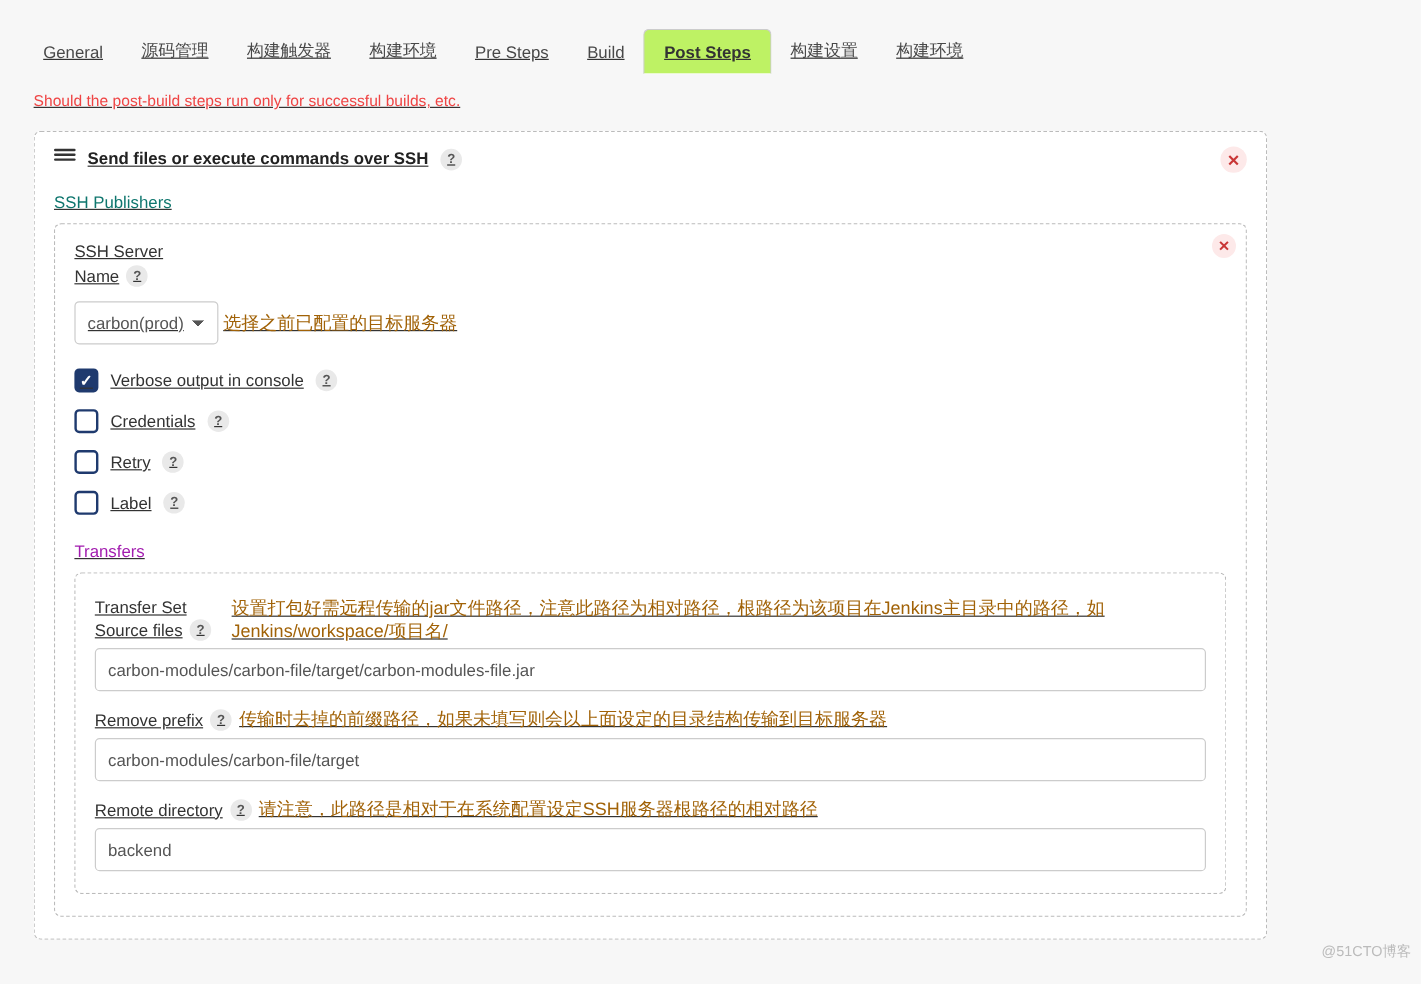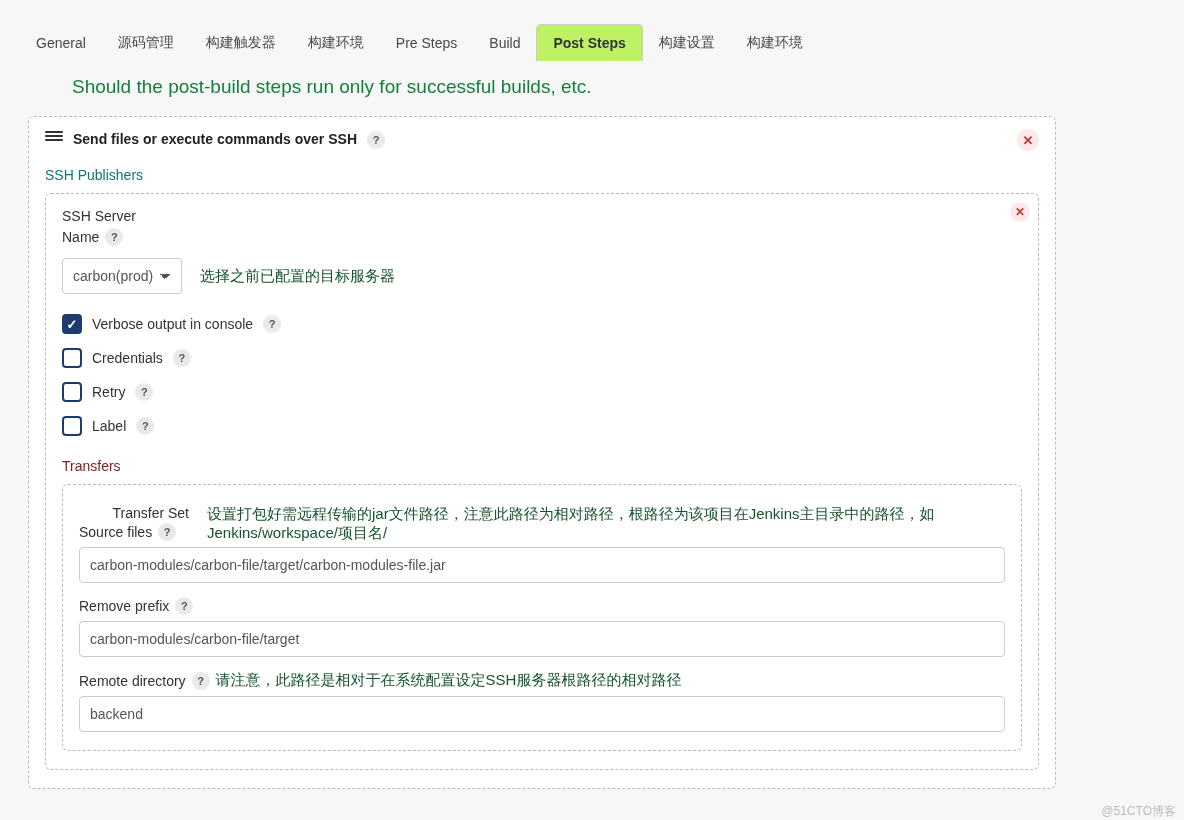--- a/index.html
+++ b/index.html
@@ -1,45 +1,45 @@
 <!DOCTYPE html>
 <html><head>
 <meta charset="utf-8">
 <style>
 * { box-sizing: border-box; margin: 0; padding: 0; }
 body { font-family: -apple-system, BlinkMacSystemFont, "Segoe UI", Arial, sans-serif; font-size: 14px; color: #333; background: #f7f7f7; }
-.page { width: 1084px; background: #f7f7f7; }
+.page { width: 1084px; background: #f7f7f7; text-decoration: underline; }
 .tabs { display: flex; gap: 0; padding: 24px 20px 0 20px; align-items: center; }
 .tab { padding: 10px 16px; color: #484848; cursor: pointer; font-size: 14px; }
 .tab.active { border: 1px solid #ccc; border-bottom: 1px solid #fff; border-radius: 5px 5px 0 0; background: #bef264; font-weight: 700; color: #333; }
-.subtext { color: #15803d; padding: 14px 28px 18px 28px; font-size: 19px; margin-left: 44px; }
+.subtext { color: #ef4444; padding: 14px 28px 18px 28px; font-size: 13px; }
 .step-wrap { margin: 0 28px 20px 28px; border: 1px dashed #bbb; border-radius: 6px; padding: 14px 16px 18px 16px; background: #fff; }
 .step-head { display: flex; align-items: flex-start; gap: 10px; position: relative; }
 .drag-icon { width: 18px; display: inline-flex; flex-direction: column; gap: 2px; }
 .drag-icon span { height: 2px; background: #333; border-radius: 1px; }
 .step-title { font-weight: 700; font-size: 14px; color: #222; }
 .help { display: inline-flex; align-items: center; justify-content: center; width: 18px; height: 18px; border-radius: 50%; background: #e9e9e9; color: #555; font-size: 11px; font-weight: 700; cursor: pointer; }
 .close-x { position: absolute; right: 0; top: -2px; width: 22px; height: 22px; border-radius: 50%; background: #fde9e9; color: #c93636; display: flex; align-items: center; justify-content: center; font-size: 13px; font-weight: 700; cursor: pointer; }
 .section-lbl { margin-top: 18px; font-size: 14px; color: #0f766e; }
 .inner-card { border: 1px dashed #bbb; border-radius: 6px; margin-top: 10px; padding: 14px 16px 18px 16px; position: relative; }
 .close-x.small { width: 20px; height: 20px; font-size: 12px; top: 8px; right: 8px; }
 .f-label { font-size: 14px; color: #333; display: flex; align-items: center; gap: 6px; margin-bottom: 6px; }
 .select, .text-input { width: 100%; border: 1px solid #ccc; border-radius: 4px; padding: 9px 10px; font-size: 14px; background: #fff; color: #555; }
 .select { appearance: none; background-image: linear-gradient(45deg, transparent 50%, #555 50%), linear-gradient(135deg, #555 50%, transparent 50%); background-position: calc(100% - 16px) 15px, calc(100% - 11px) 15px; background-size: 5px 5px, 5px 5px; background-repeat: no-repeat; }
-.row { display: flex; align-items: flex-start; gap: 18px; margin-top: 6px; }
-.annot { color: #14532d; font-size: 15px; }
+.row { display: flex; align-items: flex-start; gap: 4px; margin-top: 6px; }
+.annot { color: #a16207; font-size: 15px; }
 .opts { margin-top: 20px; display: flex; flex-direction: column; gap: 14px; }
 .chk-row { display: flex; align-items: center; gap: 10px; }
 .chk { width: 20px; height: 20px; border: 2px solid #1f3a6e; border-radius: 4px; display: inline-flex; align-items: center; justify-content: center; cursor: pointer; flex-shrink: 0; }
 .chk.checked { background: #1f3a6e; color: #fff; font-size: 13px; font-weight: 700; }
 .chk-label { color: #333; }
-.subsection-title { margin-top: 22px; margin-bottom: 10px; font-size: 14px; color: #7f1d1d; }
+.subsection-title { margin-top: 22px; margin-bottom: 10px; font-size: 14px; color: #a21caf; }
 .field-block { margin-bottom: 14px; }
 .name-select-wrap { margin-top: 12px; }
-.watermark { position: fixed; right: 8px; bottom: 0; color: #bbb; font-size: 12px; }
+.watermark { position: fixed; right: 8px; bottom: 18px; color: #bbb; font-size: 12px; }
 </style>
 </head>
 <body>
 
 <div class="page">
   <div class="tabs">
     <div class="tab">General</div>
     <div class="tab">源码管理</div>
     <div class="tab">构建触发器</div>
     <div class="tab">构建环境</div>
@@ -103,36 +103,37 @@
           <span class="chk-label">Label</span>
           <span class="help">?</span>
         </div>
       </div>
 
       <div class="subsection-title">Transfers</div>
 
       <div class="inner-card">
         <div class="field-block">
           <div class="row" style="align-items:flex-start;">
-            <div style="flex:0 0 110px;text-align:right;">
+            <div style="flex:0 0 110px;">
               <div>Transfer Set</div>
               <div class="f-label" style="margin-top:2px;">
                 <span>Source files</span>
                 <span class="help">?</span>
               </div>
             </div>
             <div class="annot" style="flex:1;">设置打包好需远程传输的jar文件路径，注意此路径为相对路径，根路径为该项目在Jenkins主目录中的路径，如 Jenkins/workspace/项目名/</div>
           </div>
           <input class="text-input" value="carbon-modules/carbon-file/target/carbon-modules-file.jar" style="">
         </div>
 
         <div class="field-block">
           <div class="f-label">
             <span>Remove prefix</span>
             <span class="help">?</span>
+            <span class="annot">传输时去掉的前缀路径，如果未填写则会以上面设定的目录结构传输到目标服务器</span>
           </div>
           <input class="text-input" value="carbon-modules/carbon-file/target" style="">
         </div>
 
         <div class="field-block" style="margin-bottom:0;">
           <div class="f-label">
             <span>Remote directory</span>
             <span class="help">?</span>
             <span class="annot">请注意，此路径是相对于在系统配置设定SSH服务器根路径的相对路径</span>
           </div>

